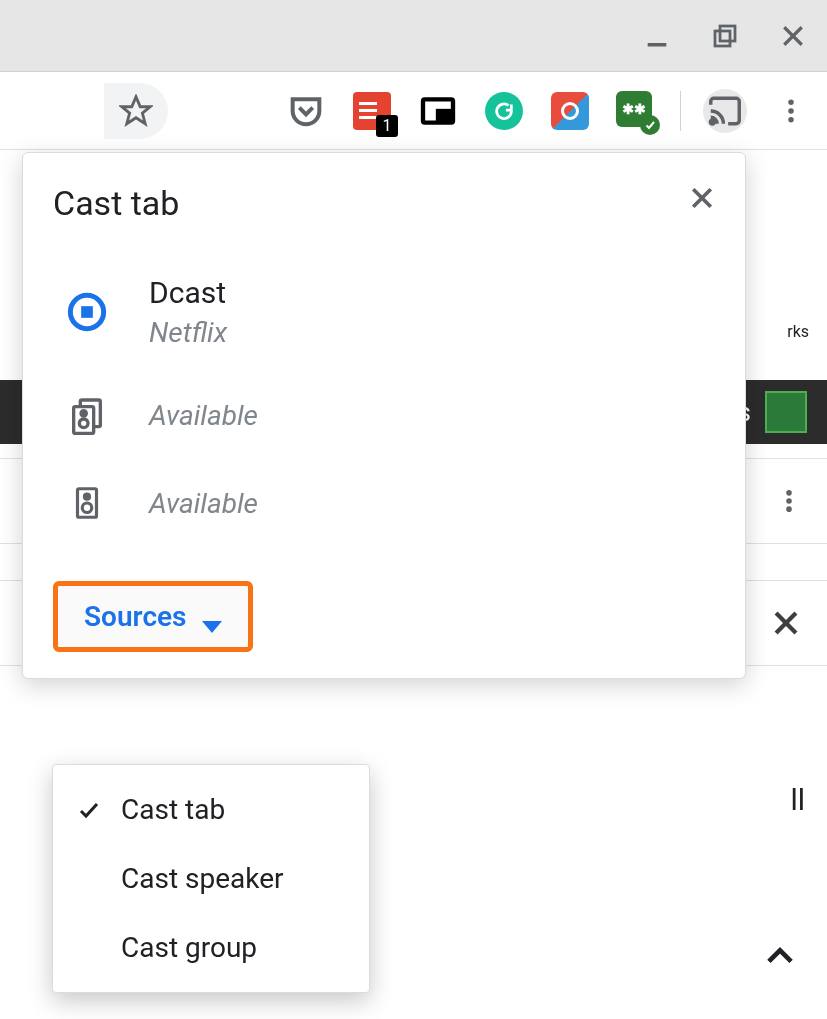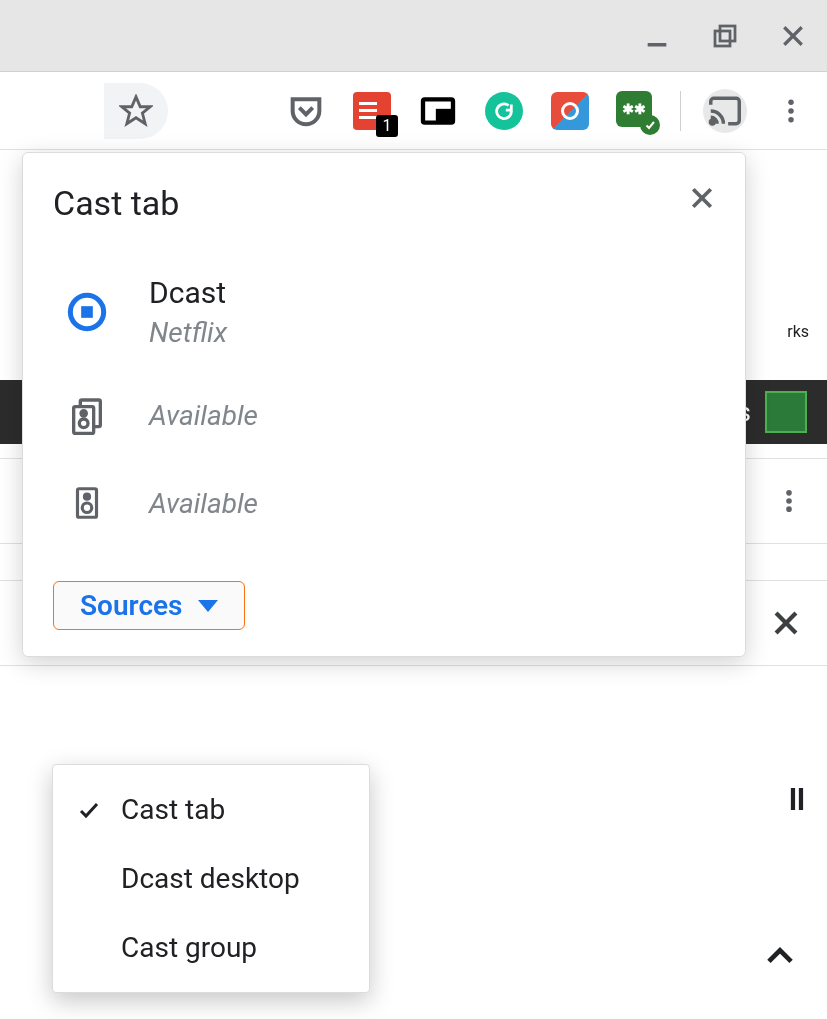--- a/index.html
+++ b/index.html
@@ -79,21 +79,21 @@
   }
   .bg-row {
     position:absolute; left:0; right:0; height:86px;
     border-top:1px solid #e0e0e0; border-bottom:1px solid #e0e0e0;
     display:flex; align-items:center; justify-content:flex-end;
     padding-right:24px;
   }
   .bg-row.r1 { top:308px; }
   .bg-row.r2 { top:430px; }
   .bg-text {
-    position:absolute; right:22px; font-size:30px; color:#202124;font-weight:bold;
+    position:absolute; right:22px; font-size:30px; color:#202124;
   }
   .bg-chevron {
     position:absolute; right:28px; top:786px;
   }
 
   
   .cast-popup {
     position:absolute;
     top:152px; left:22px;
     width:724px;
@@ -125,23 +125,23 @@
     width:44px; height:44px;
     display:flex;align-items:center;justify-content:center;
     flex:none;
   }
   .device .dev-text { display:flex; flex-direction:column; gap:6px; }
   .device .dev-name   { font-size:30px; color:#202124; }
   .device .dev-status { font-size:28px; color:#80868b;font-style:italic; }
 
   .sources-btn {
     margin:24px 0 0 30px;
-    display:inline-flex; align-items:center; gap:16px;
-    padding:7px 26px;
-    border:1px solid #f97316;
+    display:inline-flex; align-items:flex-end; gap:16px;
+    padding:14px 26px;
+    border:5px solid #f97316;
     border-radius:6px;
     background:#fafafa;
     color:#1a73e8;
     font-size:28px;
     font-weight:600;
     cursor:pointer;
   }
   .sources-btn .tri {
     width:0;height:0;
     border-left:10px solid transparent;
@@ -352,19 +352,19 @@
   <div class="menu-item">
     <span class="check">
       <svg width="24" height="24" viewBox="0 0 24 24" fill="none" stroke="#202124" stroke-width="3">
           <polyline points="4,13 9,18 20,6"></polyline>
         </svg>
     </span>
     <span>Cast tab</span>
   </div>
   <div class="menu-item">
     <span class="check"></span>
-    <span>Dcast desktop</span>
+    <span>Cast speaker</span>
   </div>
   <div class="menu-item">
     <span class="check"></span>
     <span>Cast group</span>
   </div>
 </div>
 
 </body></html>

